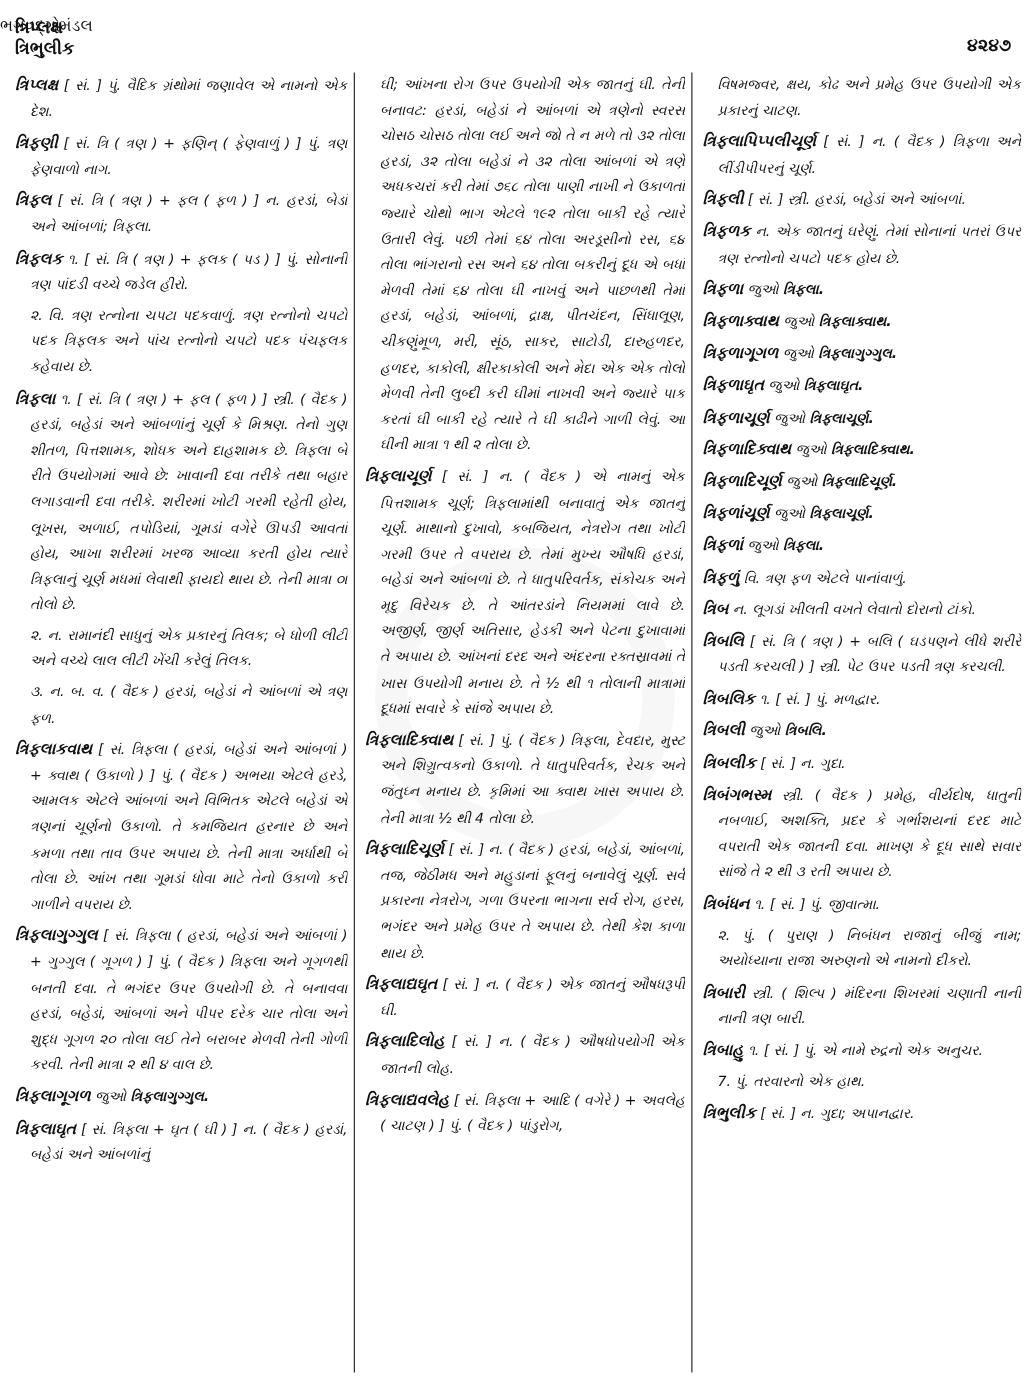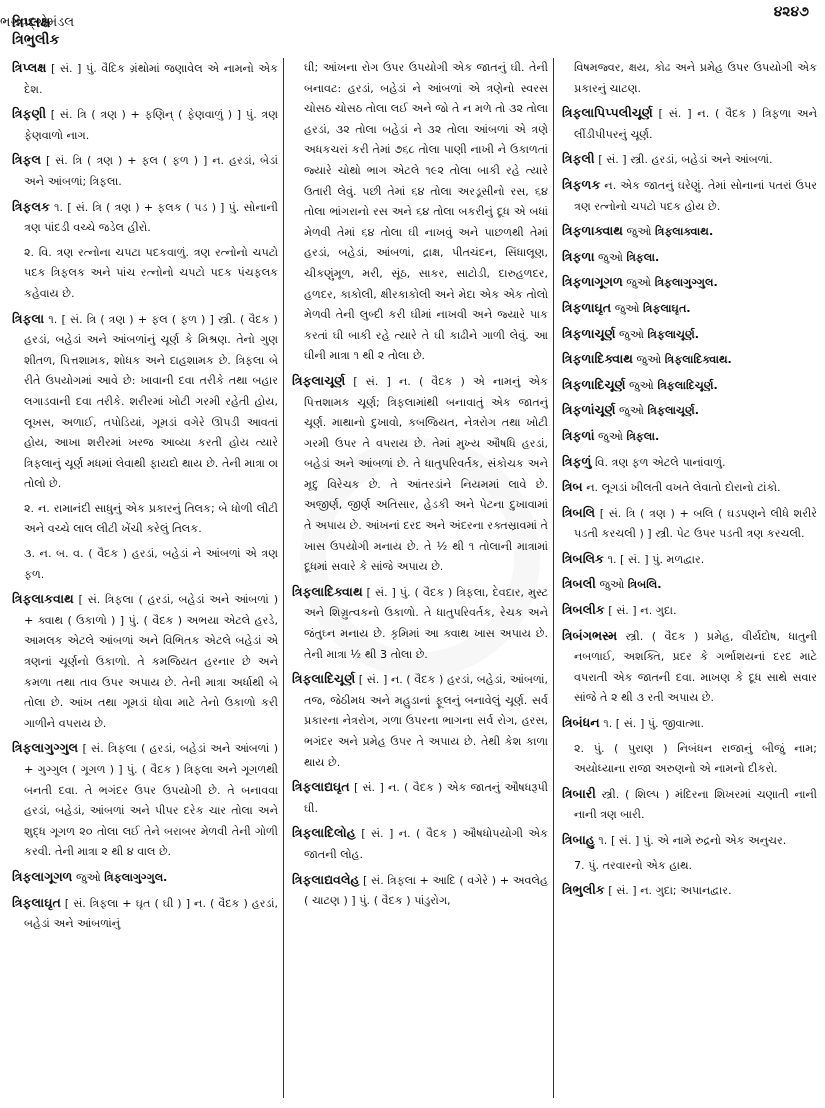--- a/index.html
+++ b/index.html
@@ -1,22 +1,22 @@
 <!DOCTYPE html>
 <html><head>
 <meta charset="utf-8">
 <style>
   html,body{margin:0;padding:0;background:#fff;}
   body{width:825px;height:1108px;position:relative;overflow:hidden;
        font-family:"DejaVu Sans","Liberation Sans",sans-serif;color:#111;}
   .header{position:absolute;left:0;top:0;width:825px;height:56px;}
   .guide{position:absolute;left:12px;top:14px;font-size:14px;font-weight:bold;line-height:17px;}
   .title{position:absolute;left:0;width:825px;top:14px;font-size:13px;}
-  .pageno{position:absolute;right:16px;top:3px;font-size:14px;font-weight:bold;}
-  .cols{position:absolute;left:0;top:58px;width:805px;height:1050px;}
+  .pageno{position:absolute;right:16px;top:29px;font-size:14px;font-weight:bold;}
+  .cols{position:absolute;left:0;top:58px;width:805px;height:1050px;font-style:italic;}
   .col{position:absolute;top:0;height:1045px;overflow:hidden;font-size:11.2px;line-height:20.6px;text-align:justify;}
   .c1{left:12px;width:266px;}
   .c2{left:292px;width:256px;}
   .c3{left:562px;width:255px;}
   .rule{position:absolute;top:0;width:1px;height:1040px;background:#333;}
   .r1{left:283px;} .r2{left:553px;}
   .entry{margin:0 0 4px 0;padding-left:12px;text-indent:-12px;}
   .cont{margin:0 0 4px 0;padding-left:12px;}
   .hw{font-weight:bold;font-size:12.6px;}
   .xref{font-weight:bold;}
@@ -48,34 +48,34 @@
       <p class="cont">૩. ન. બ. વ. ( વૈદક ) હરડાં, બહેડાં ને આંબળાં એ ત્રણ ફળ.</p>
       <p class="entry"><span class="hw">ત્રિફલાકવાથ</span><span> [ સં. ત્રિફલા ( હરડાં, બહેડાં અને આંબળાં ) + ક્વાથ ( ઉકાળો ) ] પું. ( વૈદક ) અભયા એટલે હરડે, આમલક એટલે આંબળાં અને વિભિતક એટલે બહેડાં એ ત્રણનાં ચૂર્ણનો ઉકાળો. તે કમજિયત હરનાર છે અને કમળા તથા તાવ ઉપર અપાય છે. તેની માત્રા અર્ધાથી બે તોલા છે. આંખ તથા ગૂમડાં ધોવા માટે તેનો ઉકાળો કરી ગાળીને વપરાય છે.</span></p>
       <p class="entry"><span class="hw">ત્રિફલાગુગ્ગુલ</span><span> [ સં. ત્રિફલા ( હરડાં, બહેડાં અને આંબળાં ) + ગુગ્ગુલ ( ગૂગળ ) ] પું. ( વૈદક ) ત્રિફલા અને ગૂગળથી બનતી દવા. તે ભગંદર ઉપર ઉપયોગી છે. તે બનાવવા હરડાં, બહેડાં, આંબળાં અને પીપર દરેક ચાર તોલા અને શુદ્ધ ગૂગળ ૨૦ તોલા લઈ તેને બરાબર મેળવી તેની ગોળી કરવી. તેની માત્રા ૨ થી ૪ વાલ છે.</span></p>
       <p class="entry"><span class="hw">ત્રિફલાગૂગળ</span><span> જુઓ </span><span class="xref">ત્રિફલાગુગ્ગુલ.</span></p>
       <p class="entry"><span class="hw">ત્રિફલાઘૃત</span><span> [ સં. ત્રિફલા + ઘૃત ( ઘી ) ] ન. ( વૈદક ) હરડાં, બહેડાં અને આંબળાંનું</span></p>
     </div>
   <div class="rule r1"></div>
   <div class="col c2">
       <p class="cont">ઘી; આંખના રોગ ઉપર ઉપયોગી એક જાતનું ઘી. તેની બનાવટ: હરડાં, બહેડાં ને આંબળાં એ ત્રણેનો સ્વરસ ચોસઠ ચોસઠ તોલા લઈ અને જો તે ન મળે તો ૩૨ તોલા હરડાં, ૩૨ તોલા બહેડાં ને ૩૨ તોલા આંબળાં એ ત્રણે અધકચરાં કરી તેમાં ૭૬૮ તોલા પાણી નાખી ને ઉકાળતાં જ્યારે ચોથો ભાગ એટલે ૧૯૨ તોલા બાકી રહે ત્યારે ઉતારી લેવું. પછી તેમાં ૬૪ તોલા અરડૂસીનો રસ, ૬૪ તોલા ભાંગરાનો રસ અને ૬૪ તોલા બકરીનું દૂધ એ બધાં મેળવી તેમાં ૬૪ તોલા ઘી નાખવું અને પાછળથી તેમાં હરડાં, બહેડાં, આંબળાં, દ્રાક્ષ, પીતચંદન, સિંધાલૂણ, ચીકણુંમૂળ, મરી, સૂંઠ, સાકર, સાટોડી, દારુહળદર, હળદર, કાકોલી, ક્ષીરકાકોલી અને મેદા એક એક તોલો મેળવી તેની લુબ્દી કરી ઘીમાં નાખવી અને જ્યારે પાક કરતાં ઘી બાકી રહે ત્યારે તે ઘી કાઢીને ગાળી લેવું. આ ઘીની માત્રા ૧ થી ૨ તોલા છે.</p>
       <p class="entry"><span class="hw">ત્રિફલાચૂર્ણ</span><span> [ સં. ] ન. ( વૈદક ) એ નામનું એક પિત્તશામક ચૂર્ણ; ત્રિફલામાંથી બનાવાતું એક જાતનું ચૂર્ણ. માથાનો દુખાવો, કબજિયત, નેત્રરોગ તથા ખોટી ગરમી ઉપર તે વપરાય છે. તેમાં મુખ્ય ઔષધિ હરડાં, બહેડાં અને આંબળાં છે. તે ધાતુપરિવર્તક, સંકોચક અને મૃદુ વિરેચક છે. તે આંતરડાંને નિયમમાં લાવે છે. અજીર્ણ, જીર્ણ અતિસાર, હેડકી અને પેટના દુખાવામાં તે અપાય છે. આંખનાં દરદ અને અંદરના રક્તસ્રાવમાં તે ખાસ ઉપયોગી મનાય છે. તે ½ થી ૧ તોલાની માત્રામાં દૂધમાં સવારે કે સાંજે અપાય છે.</span></p>
-      <p class="entry"><span class="hw">ત્રિફલાદિક્વાથ</span><span> [ સં. ] પું. ( વૈદક ) ત્રિફલા, દેવદાર, મુસ્ટ અને શિગ્રુત્વકનો ઉકાળો. તે ધાતુપરિવર્તક, રેચક અને જંતુઘ્ન મનાય છે. કૃમિમાં આ ક્વાથ ખાસ અપાય છે. તેની માત્રા ½ થી 3 તોલા છે.</span></p>
+      <p class="entry"><span class="hw">ત્રિફલાદિક્વાથ</span><span> [ સં. ] પું. ( વૈદક ) ત્રિફલા, દેવદાર, મુસ્ટ અને શિગ્રુત્વકનો ઉકાળો. તે ધાતુપરિવર્તક, રેચક અને જંતુઘ્ન મનાય છે. કૃમિમાં આ ક્વાથ ખાસ અપાય છે. તેની માત્રા ½ થી 4 તોલા છે.</span></p>
       <p class="entry"><span class="hw">ત્રિફલાદિચૂર્ણ</span><span> [ સં. ] ન. ( વૈદક ) હરડાં, બહેડાં, આંબળાં, તજ, જેઠીમધ અને મહુડાનાં ફૂલનું બનાવેલું ચૂર્ણ. સર્વ પ્રકારના નેત્રરોગ, ગળા ઉપરના ભાગના સર્વ રોગ, હરસ, ભગંદર અને પ્રમેહ ઉપર તે અપાય છે. તેથી કેશ કાળા થાય છે.</span></p>
       <p class="entry"><span class="hw">ત્રિફલાદ્યઘૃત</span><span> [ સં. ] ન. ( વૈદક ) એક જાતનું ઔષધરૂપી ઘી.</span></p>
       <p class="entry"><span class="hw">ત્રિફલાદિલોહ</span><span> [ સં. ] ન. ( વૈદક ) ઔષધોપયોગી એક જાતની લોહ.</span></p>
       <p class="entry"><span class="hw">ત્રિફલાદ્યવલેહ</span><span> [ સં. ત્રિફલા + આદિ ( વગેરે ) + અવલેહ ( ચાટણ ) ] પું. ( વૈદક ) પાંડુરોગ,</span></p>
     </div>
   <div class="rule r2"></div>
   <div class="col c3">
       <p class="cont">વિષમજ્વર, ક્ષય, કોઢ અને પ્રમેહ ઉપર ઉપયોગી એક પ્રકારનું ચાટણ.</p>
       <p class="entry"><span class="hw">ત્રિફલાપિપ્પલીચૂર્ણ</span><span> [ સં. ] ન. ( વૈદક ) ત્રિફળા અને લીંડીપીપરનું ચૂર્ણ.</span></p>
       <p class="entry"><span class="hw">ત્રિફલી</span><span> [ સં. ] સ્ત્રી. હરડાં, બહેડાં અને આંબળાં.</span></p>
       <p class="entry"><span class="hw">ત્રિફળક</span><span> ન. એક જાતનું ઘરેણું. તેમાં સોનાનાં પતરાં ઉપર ત્રણ રત્નોનો ચપટો પદક હોય છે.</span></p>
+      <p class="entry"><span class="hw">ત્રિફળા</span><span> જુઓ </span><span class="xref">ત્રિફલા.</span></p>
       <p class="entry"><span class="hw">ત્રિફળાક્વાથ</span><span> જુઓ </span><span class="xref">ત્રિફલાક્વાથ.</span></p>
-      <p class="entry"><span class="hw">ત્રિફળા</span><span> જુઓ </span><span class="xref">ત્રિફલા.</span></p>
       <p class="entry"><span class="hw">ત્રિફળાગૂગળ</span><span> જુઓ </span><span class="xref">ત્રિફલાગુગ્ગુલ.</span></p>
       <p class="entry"><span class="hw">ત્રિફળાઘૃત</span><span> જુઓ </span><span class="xref">ત્રિફલાઘૃત.</span></p>
       <p class="entry"><span class="hw">ત્રિફળાચૂર્ણ</span><span> જુઓ </span><span class="xref">ત્રિફલાચૂર્ણ.</span></p>
       <p class="entry"><span class="hw">ત્રિફળાદિક્વાથ</span><span> જુઓ </span><span class="xref">ત્રિફલાદિક્વાથ.</span></p>
       <p class="entry"><span class="hw">ત્રિફળાદિચૂર્ણ</span><span> જુઓ </span><span class="xref">ત્રિફલાદિચૂર્ણ.</span></p>
       <p class="entry"><span class="hw">ત્રિફળાંચૂર્ણ</span><span> જુઓ </span><span class="xref">ત્રિફલાચૂર્ણ.</span></p>
       <p class="entry"><span class="hw">ત્રિફળાં</span><span> જુઓ </span><span class="xref">ત્રિફલા.</span></p>
       <p class="entry"><span class="hw">ત્રિફળું</span><span> વિ. ત્રણ ફળ એટલે પાનાંવાળું.</span></p>
       <p class="entry"><span class="hw">ત્રિબ</span><span> ન. લૂગડાં ખીલતી વખતે લેવાતો દોરાનો ટાંકો.</span></p>
       <p class="entry"><span class="hw">ત્રિબલિ</span><span> [ સં. ત્રિ ( ત્રણ ) + બલિ ( ઘડપણને લીધે શરીરે પડતી કરચલી ) ] સ્ત્રી. પેટ ઉપર પડતી ત્રણ કરચલી.</span></p>

